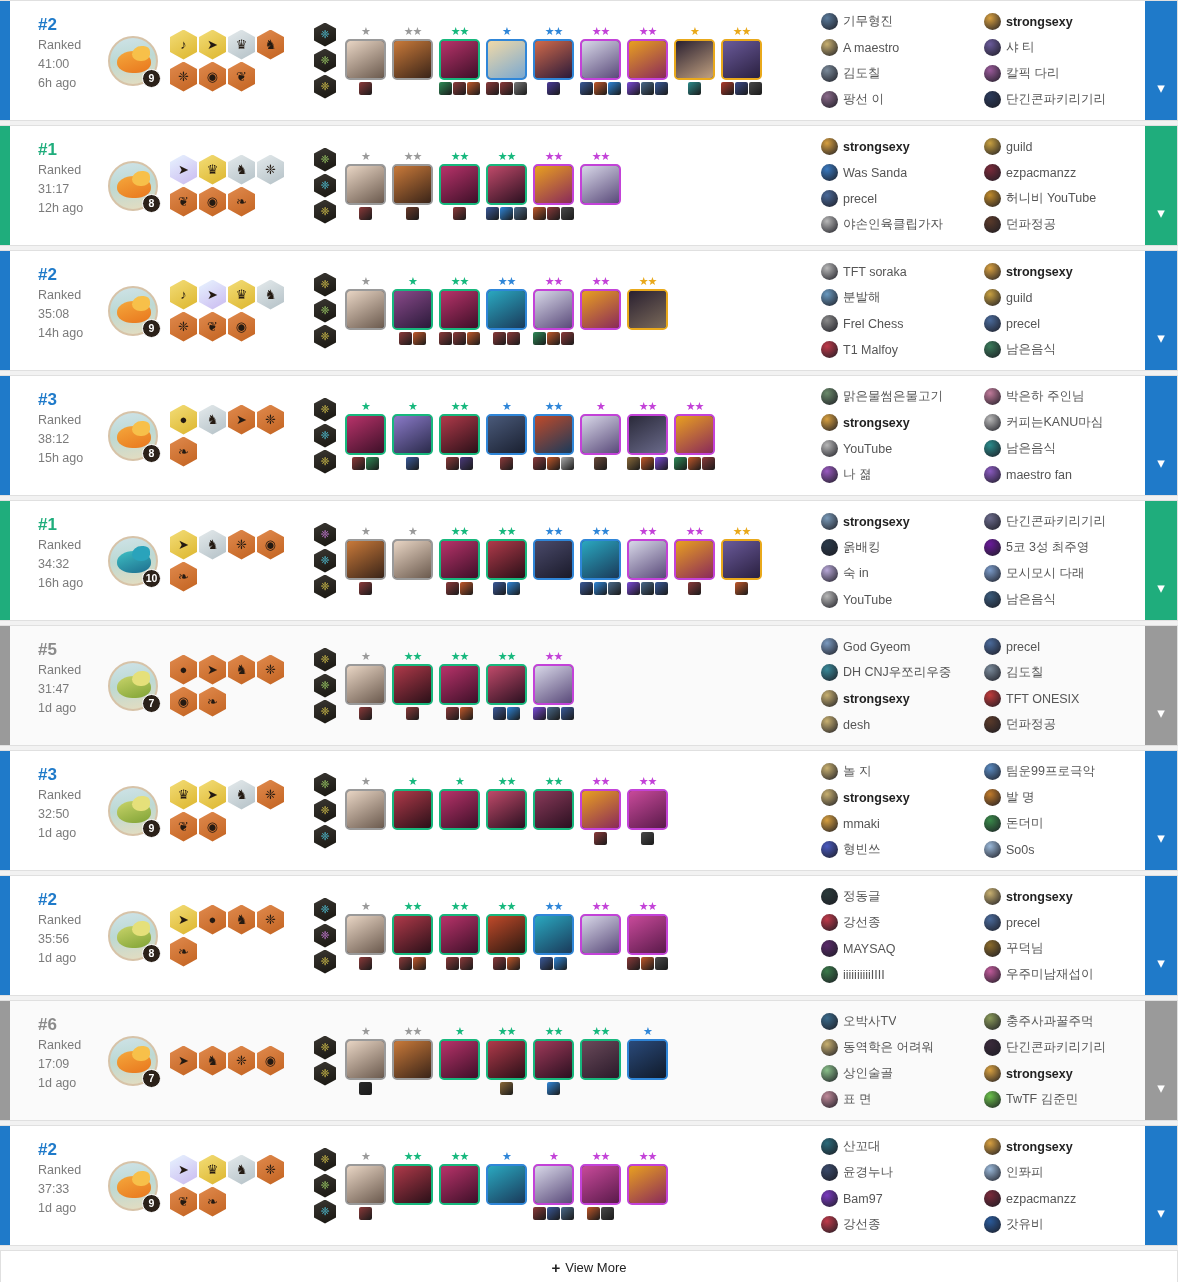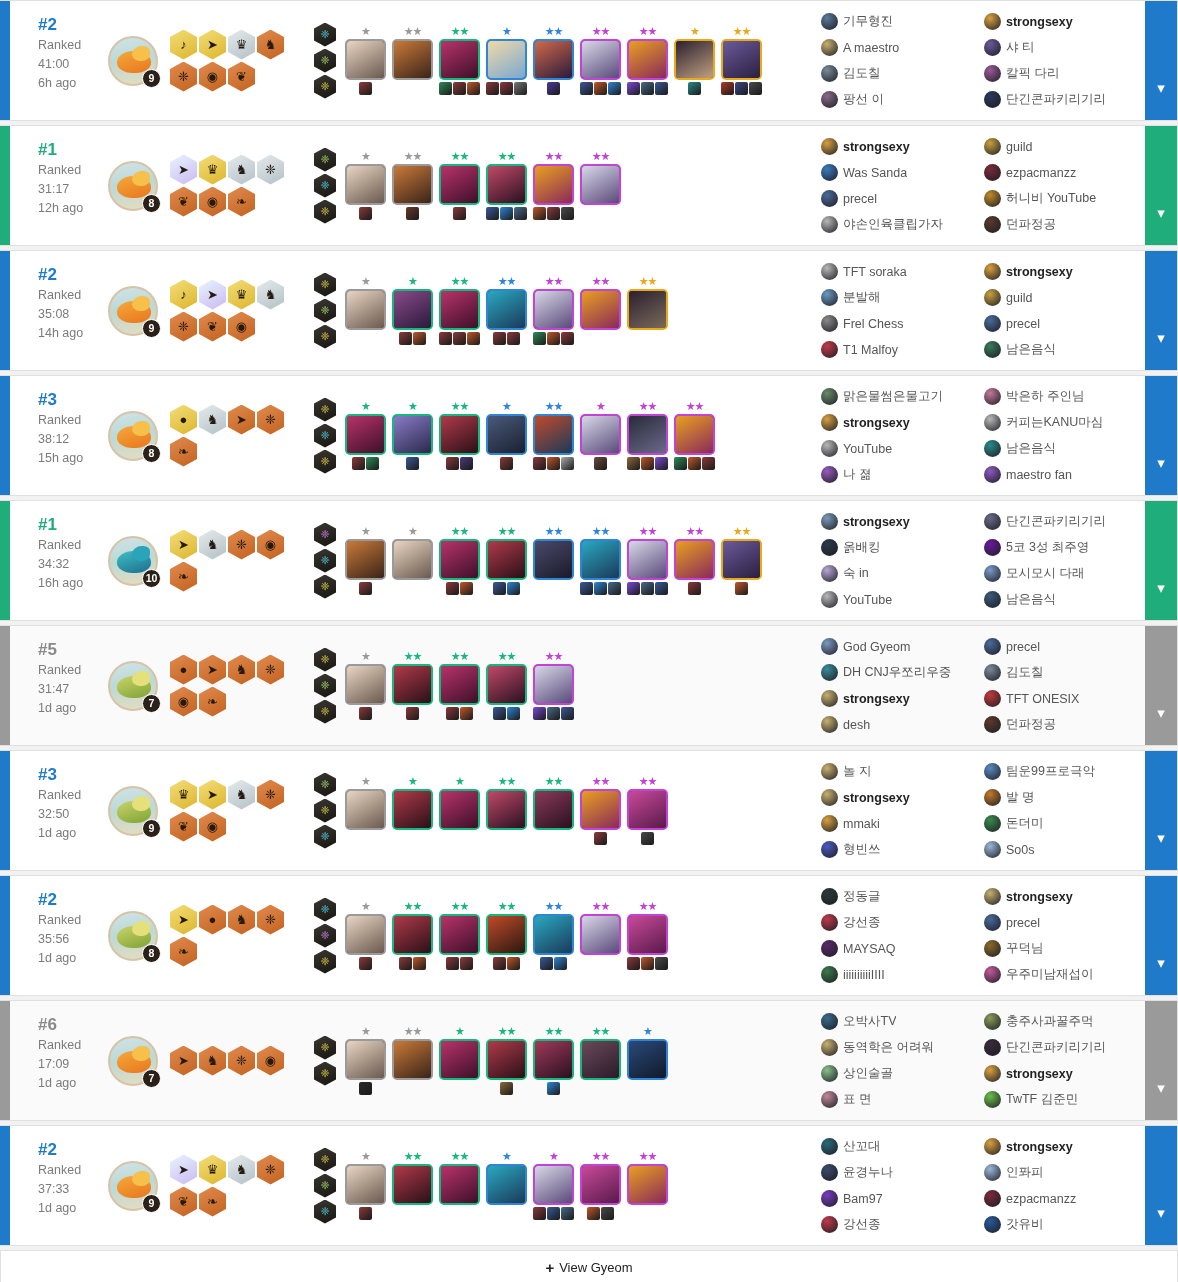--- a/index.html
+++ b/index.html
@@ -1821,14 +1821,14 @@
         </div>
       </div>
       <div class="expand-btn" style="background: rgb(31, 122, 201);">
         <span class="chev">▾</span>
       </div>
     </div>
   </div>
 
 <div class="view-more">
   <span class="plus">+</span>
-  <span>View Gyeom</span>
+  <span>View More</span>
 </div>
 
 </body></html>

